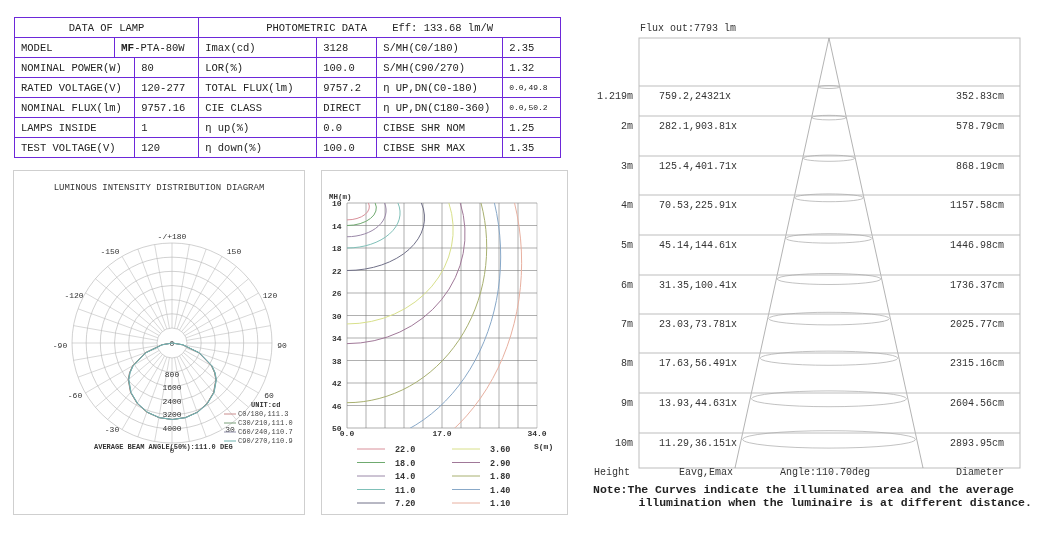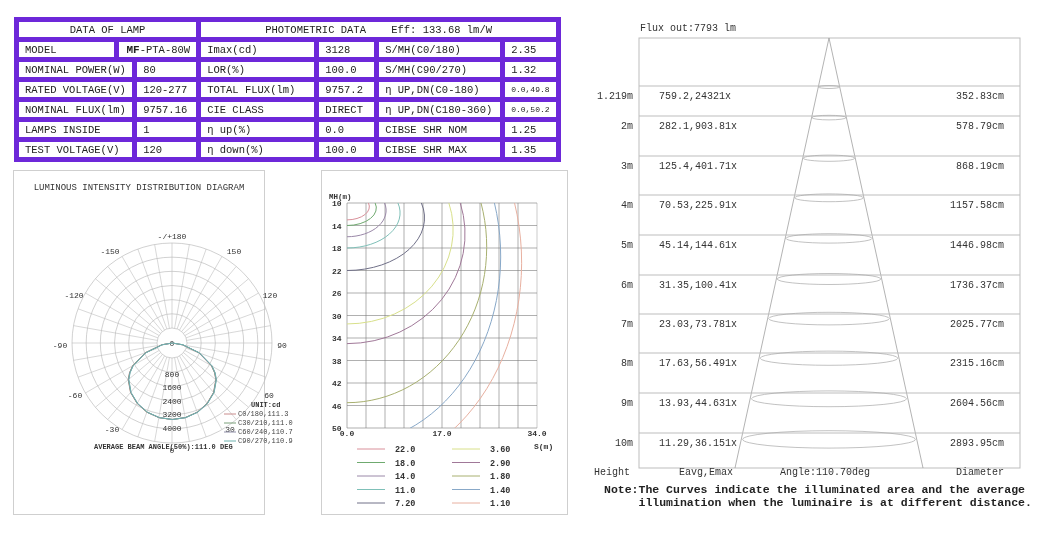--- a/index.html
+++ b/index.html
@@ -1,28 +1,28 @@
 <!DOCTYPE html>
 <html><head>
 <meta charset="utf-8">
 <style>
   * { box-sizing: border-box; margin: 0; padding: 0; }
   html, body { width: 1058px; height: 537px; background: #ffffff; overflow: hidden; }
   body { position: relative; font-family: "Liberation Mono", "DejaVu Sans Mono", monospace; color: #222; }
 
   
   #data-table { position: absolute; left: 14px; top: 17px; width: 547px; border-collapse: collapse; font-size: 10.5px; }
-  #data-table td { border: 5px solid #6d28d9; height: 20px; padding: 0 6px; white-space: nowrap; color: #222; }
+  #data-table td { border: 1px solid #6d28d9; height: 20px; padding: 0 6px; white-space: nowrap; color: #222; }
   #data-table td.center { text-align: center; }
   #data-table td.small { font-size: 8px; }
   #data-table .model-bold { font-weight: bold; font-size: 11px; }
 
   
   .panel { position: absolute; border: 1px solid #cfcfcf; background: #fff; }
-  #polar-panel { left: 13px; top: 170px; width: 252px; height: 345px; }
+  #polar-panel { left: 13px; top: 170px; width: 292px; height: 345px; }
   #isolux-panel { left: 321px; top: 170px; width: 247px; height: 345px; }
   .panel-title { position: absolute; left: 0; right: 0; text-align: center; font-size: 9px; color: #333; }
 
   svg text { font-family: "Liberation Mono", "DejaVu Sans Mono", monospace; }
 
   
   #beam-area { position: absolute; left: 585px; top: 15px; width: 470px; height: 515px; text-decoration: underline; }
   .note { position: absolute; font-weight: bold; font-size: 11.5px; color: #222; white-space: pre; }
 </style>
 </head>
@@ -31,21 +31,21 @@
 <table id="data-table">
   <tbody>
       <tr>
     <td colspan="3" class="center" style="width:182px">DATA OF LAMP</td>
     <td colspan="4" class="center">
       <span>PHOTOMETRIC DATA</span>&nbsp;&nbsp;&nbsp;&nbsp;<span>Eff: 133.68 lm/W</span>
     </td>
   </tr>
   <tr>
     <td style="width:100px">MODEL</td>
-    <td colspan="2" style="text-align:right"><span class="model-bold">MF</span><span>-PTA-80W</span></td>
+    <td colspan="2" style=""><span class="model-bold">MF</span><span>-PTA-80W</span></td>
     <td style="width:118px">Imax(cd)</td>
     <td style="width:60px">3128</td>
     <td style="width:126px">S/MH(C0/180)</td>
     <td>2.35</td>
   </tr>
   <tr>
     <td colspan="2">NOMINAL POWER(W)</td>
     <td style="width:64px">80</td>
     <td>LOR(%)</td>
     <td>100.0</td>
@@ -302,15 +302,15 @@
       <line x1="54" y1="418" x2="435" y2="418" stroke="#bdbdbd" stroke-width="1"></line>
       <ellipse cx="244" cy="424.4" rx="86.34883720930232" ry="8.7" fill="none" stroke="#a8a8a8" stroke-width="0.7"></ellipse>
       <text x="48" y="431" font-size="10" fill="#333" text-anchor="end">10m</text>
       <text x="74" y="431" font-size="10" fill="#333">11.29,36.151x</text>
       <text x="419" y="431" font-size="10" fill="#333" text-anchor="end">2893.95cm</text>
       <text x="9" y="460" font-size="10" fill="#333">Height</text>
       <text x="94" y="460" font-size="10" fill="#333">Eavg,Emax</text>
       <text x="195" y="460" font-size="10" fill="#333">Angle:110.70deg</text>
       <text x="419" y="460" font-size="10" fill="#333" text-anchor="end">Diameter</text>
     </svg>
-  <div class="note" style="left:19px;top:468px">Note:The Curves indicate the illuminated area and the average</div>
+  <div class="note" style="left:8px;top:468px">Note:The Curves indicate the illuminated area and the average</div>
   <div class="note" style="left:19px;top:481px">     illumination when the luminaire is at different distance.</div>
 </div>
 
 </body></html>

